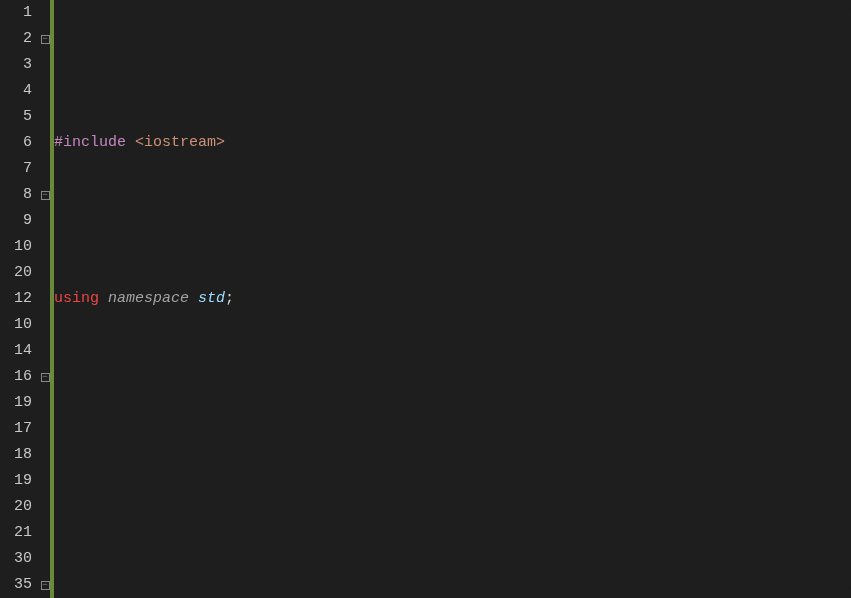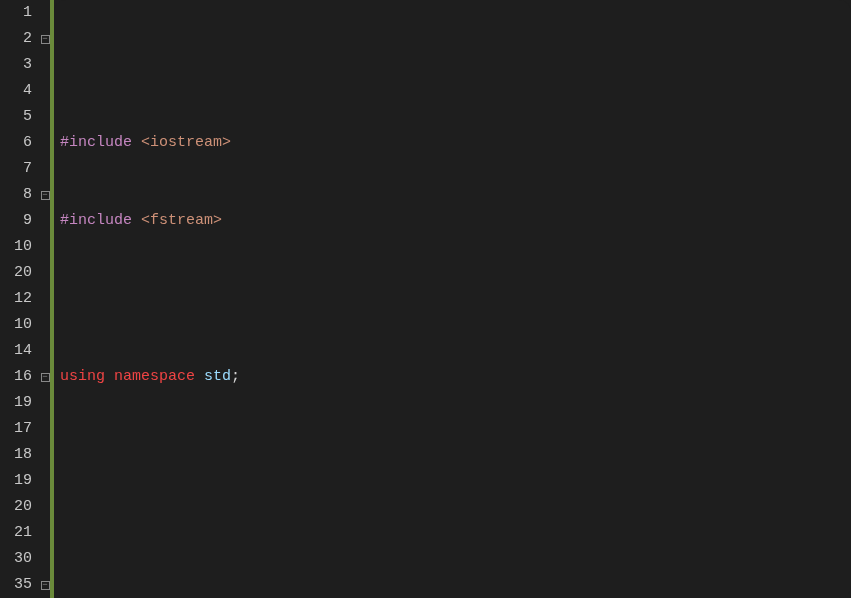--- a/index.html
+++ b/index.html
@@ -35,32 +35,31 @@
   .fold-box {
     width: 9px; height: 9px;
     border: 1px solid #888;
     display: flex; align-items: center; justify-content: center;
     font-size: 9px; line-height: 7px; color: #888;
     background: #1e1e1e;
   }
   .code {
     background: #1e1e1e;
     flex: 1;
-    padding-left: 6px;
     white-space: pre;
     color: #d4d4d4;
     border-radius: 12px;
   }
   .code .line { height: 26px; }
   .tok-preproc { color: #c586c0; }
   .tok-include-tgt { color: #ce9178; }
-  .tok-keyword { color: #ef4444; }
+  .tok-keyword { color: #a3a3a3; font-style: italic; }
   .tok-using { color: #ef4444; }
   .tok-punct { color: #d4d4d4; }
-  .tok-std { color: #9cdcfe; }
+  .tok-std { color: #9cdcfe; font-style: italic; }
 </style>
 </head>
 <body>
 
 <div class="editor">
   <div class="gutter">
     <span class="ln">1</span>
     <span class="ln">2</span>
     <span class="ln">3</span>
     <span class="ln">4</span>
@@ -115,21 +114,20 @@
     <div class="fm"></div>
     <div class="fm"></div>
     <div class="fm">
         <div class="fold-box">−</div>
       </div>
   </div>
 
   <div class="code">
     <div class="line"> </div>
     <div class="line"><span class="tok-preproc">#include</span> <span class="tok-include-tgt">&lt;iostream&gt;</span></div>
-    <div class="line"><span class="tok-preproc">#include</span> <span class="tok-include-tgt">&lt;fstream&gt;</span></div>
     <div class="line"> </div>
     <div class="line"><span class="tok-using">using</span> <span class="tok-keyword">namespace</span> <span class="tok-std">std</span><span class="tok-punct">;</span></div>
     <div class="line"> </div>
     
     
     
     
     
     
     

